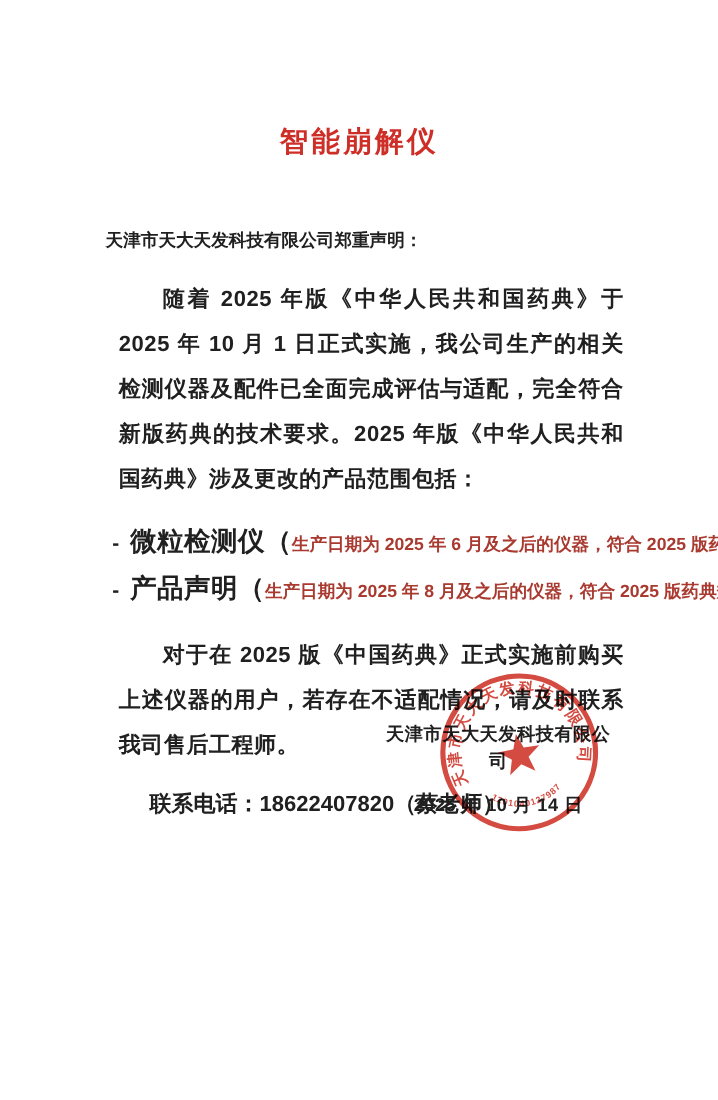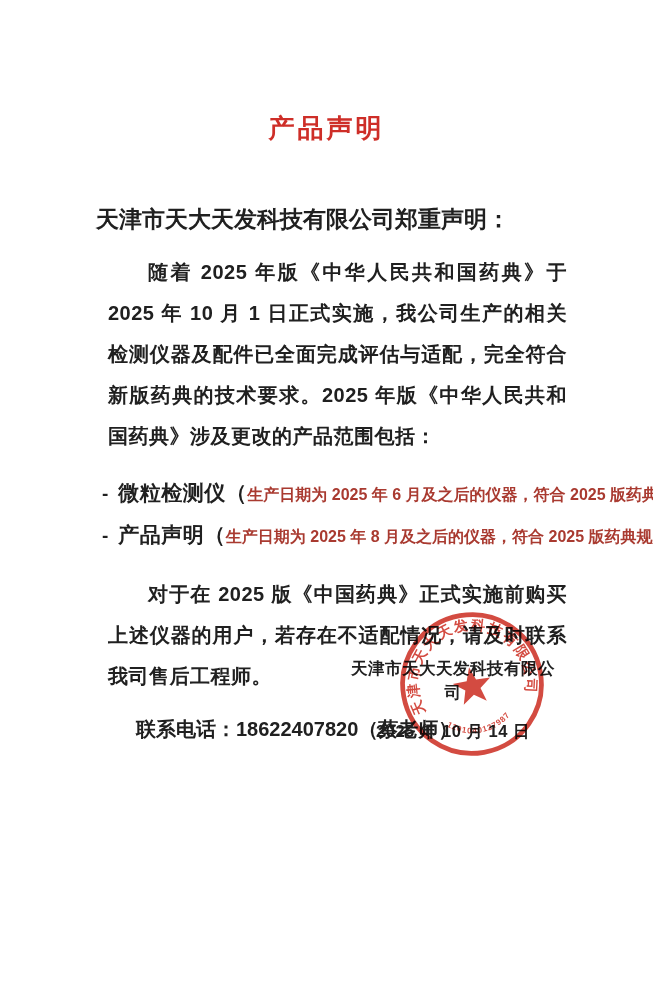--- a/index.html
+++ b/index.html
@@ -17,42 +17,42 @@
     padding-top: 111px;
     text-align: center;
     font-size: 26px;
     font-weight: 700;
     letter-spacing: 3px;
     color: #ce2e28;
   }
   .content { padding: 0 74px 0 96px; }
   .intro {
     margin: 53px 0 0 0;
-    font-size: 23px;
+    font-size: 16px;
     font-weight: 700;
     line-height: 41px;
   }
   .para {
     margin: 12px;
     font-size: 20px;
     font-weight: 600;
     line-height: 41px;
     text-align: justify;
     letter-spacing: 0.5px;
   }
   .indent { text-indent: 2em; }
   .gap-top { margin-top: 17px; }
   .bullets {
     list-style: none;
     margin: 16px 0 0 0;
     padding: 0 0 0 6px;
   }
   .bullet { line-height: 40px; white-space: nowrap; }
   .dash { font-weight: 700; font-size: 19px; margin-right: 10px; }
-  .b-label { font-weight: 700; font-size: 21px; letter-spacing: 0.5px; }
+  .b-label { font-weight: 700; font-size: 24px; letter-spacing: 0.5px; }
   .b-detail { color: #a93a30; font-size: 16px; font-weight: 600; }
   .contact {
     margin: 0;
     font-size: 20px;
     font-weight: 700;
     line-height: 41px;
   }
   .signature {
     position: absolute;
     left: 350px;
@@ -72,21 +72,21 @@
     opacity: 0.9;
     mix-blend-mode: multiply;
     pointer-events: none;
   }
 </style>
 </head>
 <body>
 
 <div class="page">
 
-  <h1 class="title">产品声明</h1>
+  <h1 class="title">智能崩解仪</h1>
 
   <div class="content">
     <p class="intro">天津市天大天发科技有限公司郑重声明：</p>
 
     <p class="para indent">随着 2025 年版《中华人民共和国药典》于 2025 年 10 月 1 日正式实施，我公司生产的相关检测仪器及配件已全面完成评估与适配，完全符合新版药典的技术要求。2025 年版《中华人民共和国药典》涉及更改的产品范围包括：</p>
 
     <ul class="bullets">
       <li class="bullet">
         <span class="dash">-</span><span class="b-label">微粒检测仪（</span><span class="b-detail">生产日期为 2025 年 6 月及之后的仪器，符合 2025 版药典规定）</span>
       </li>

